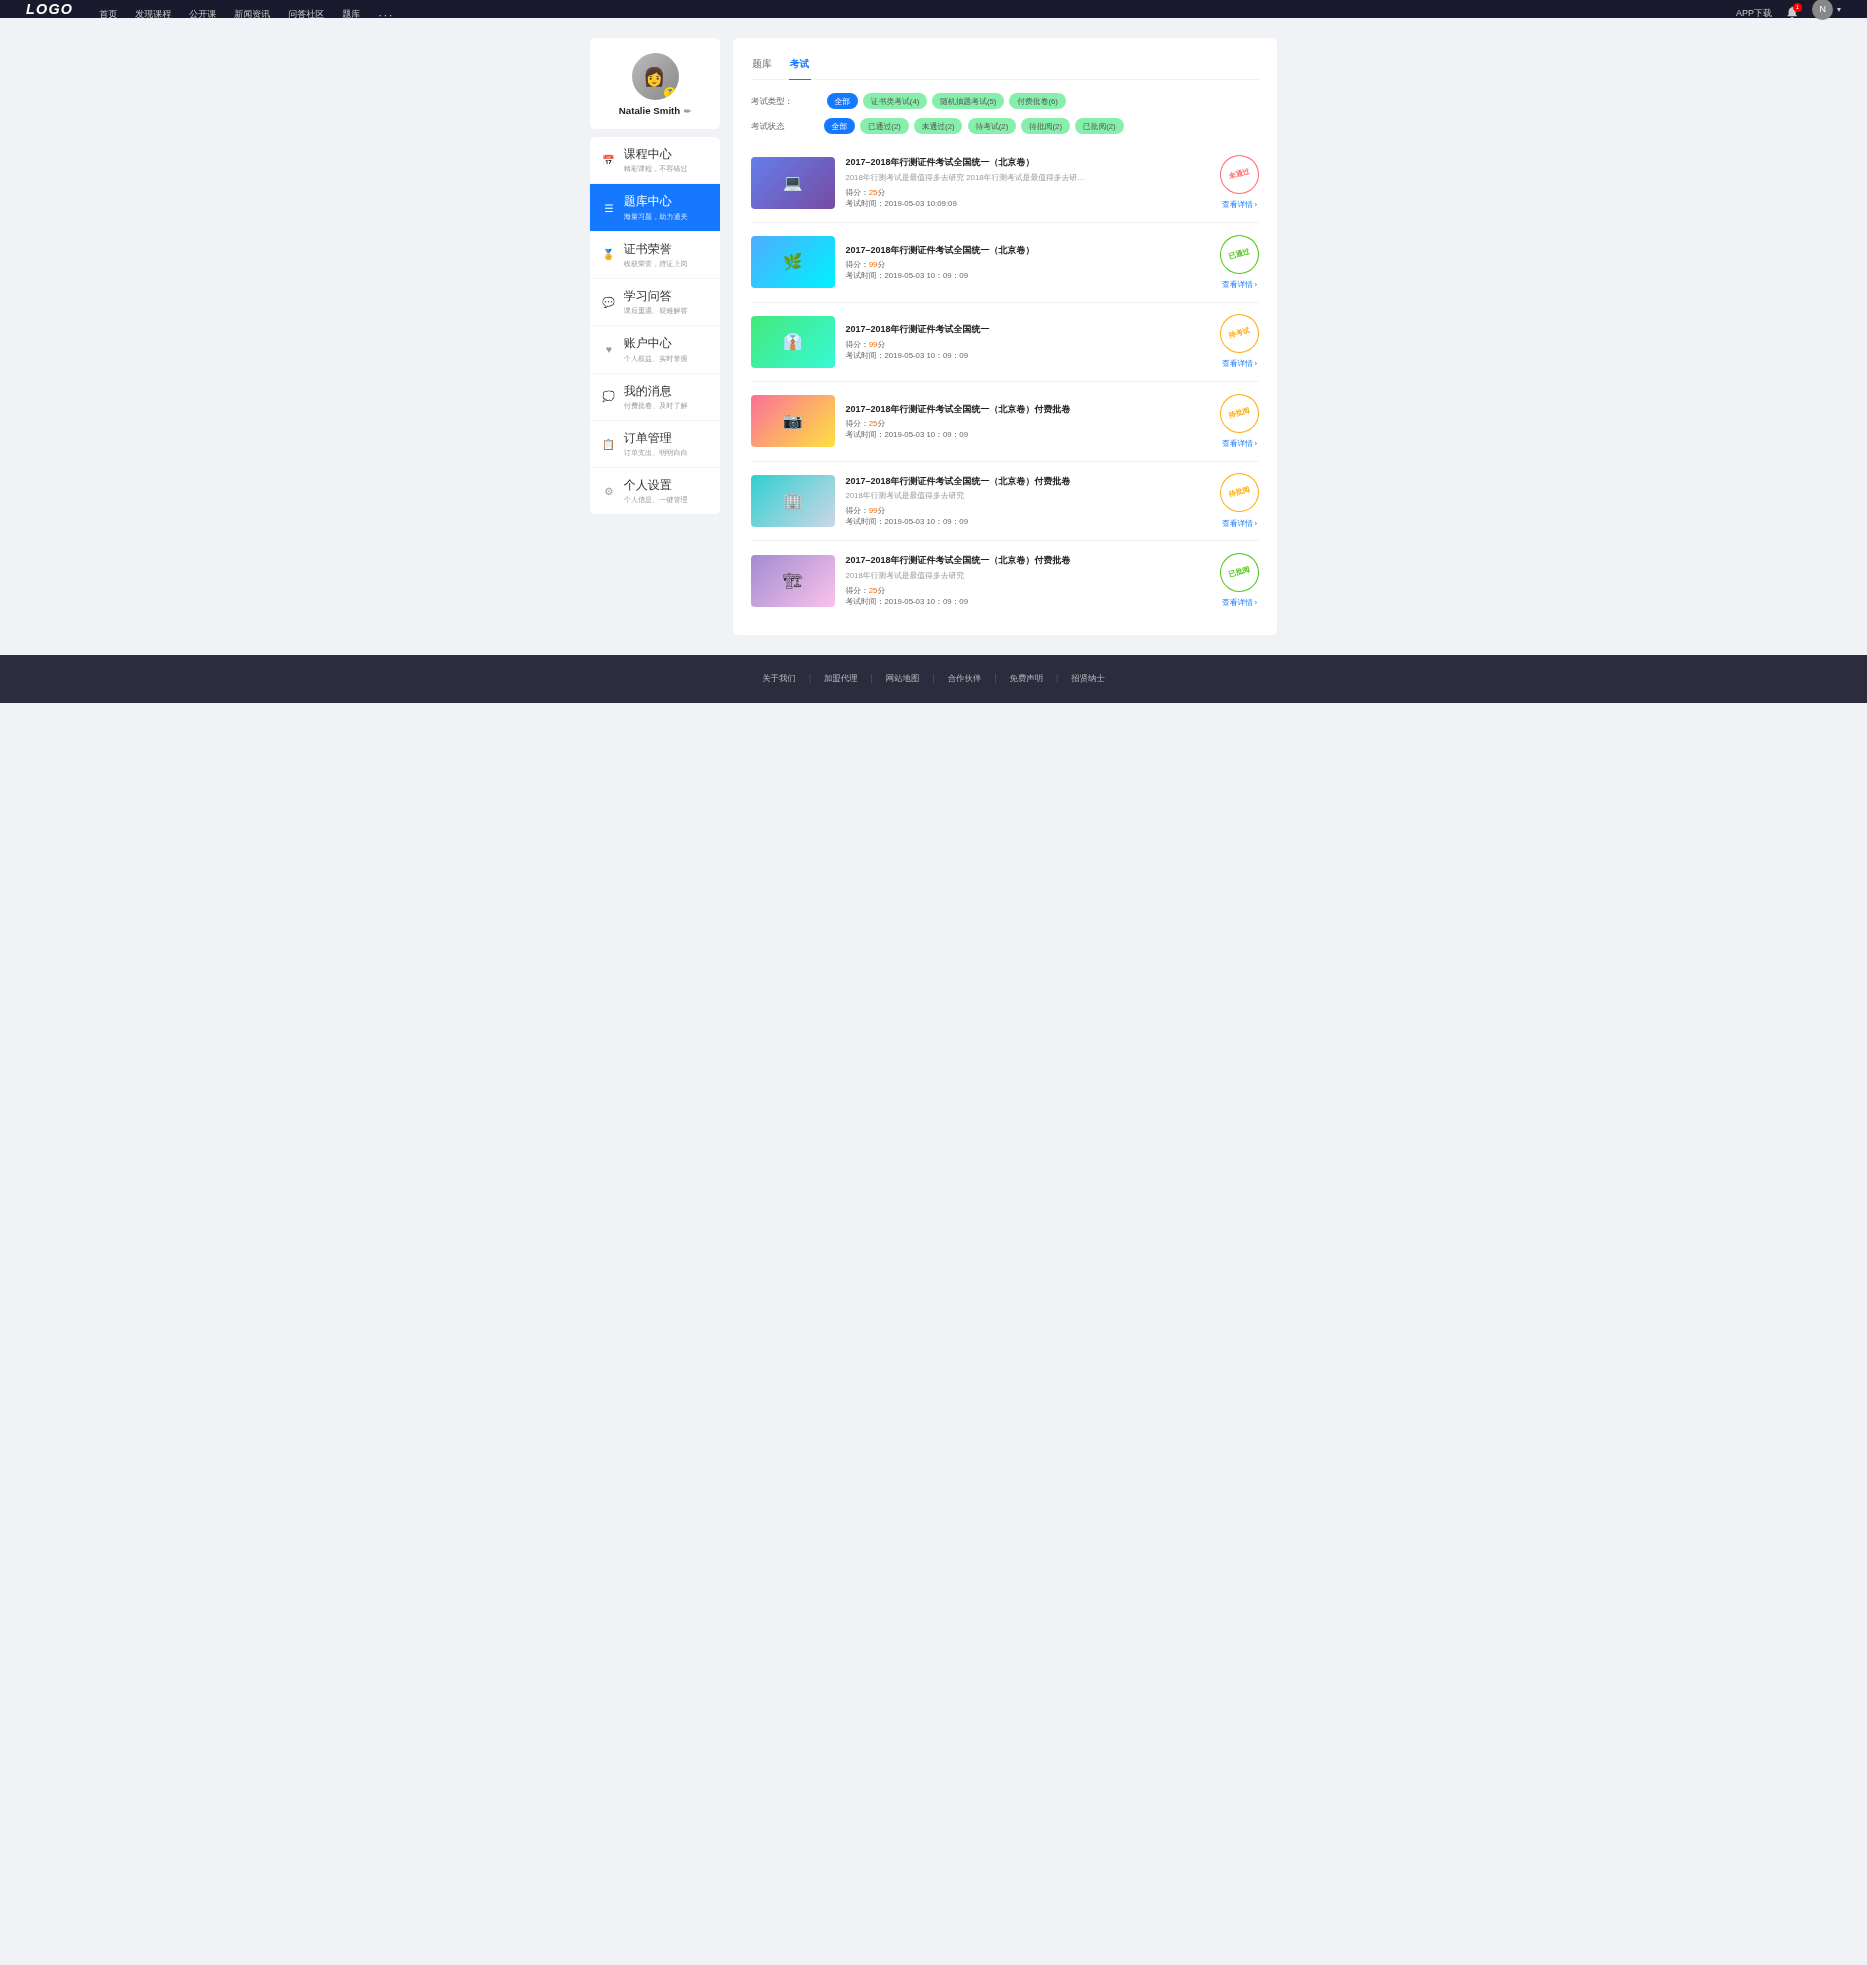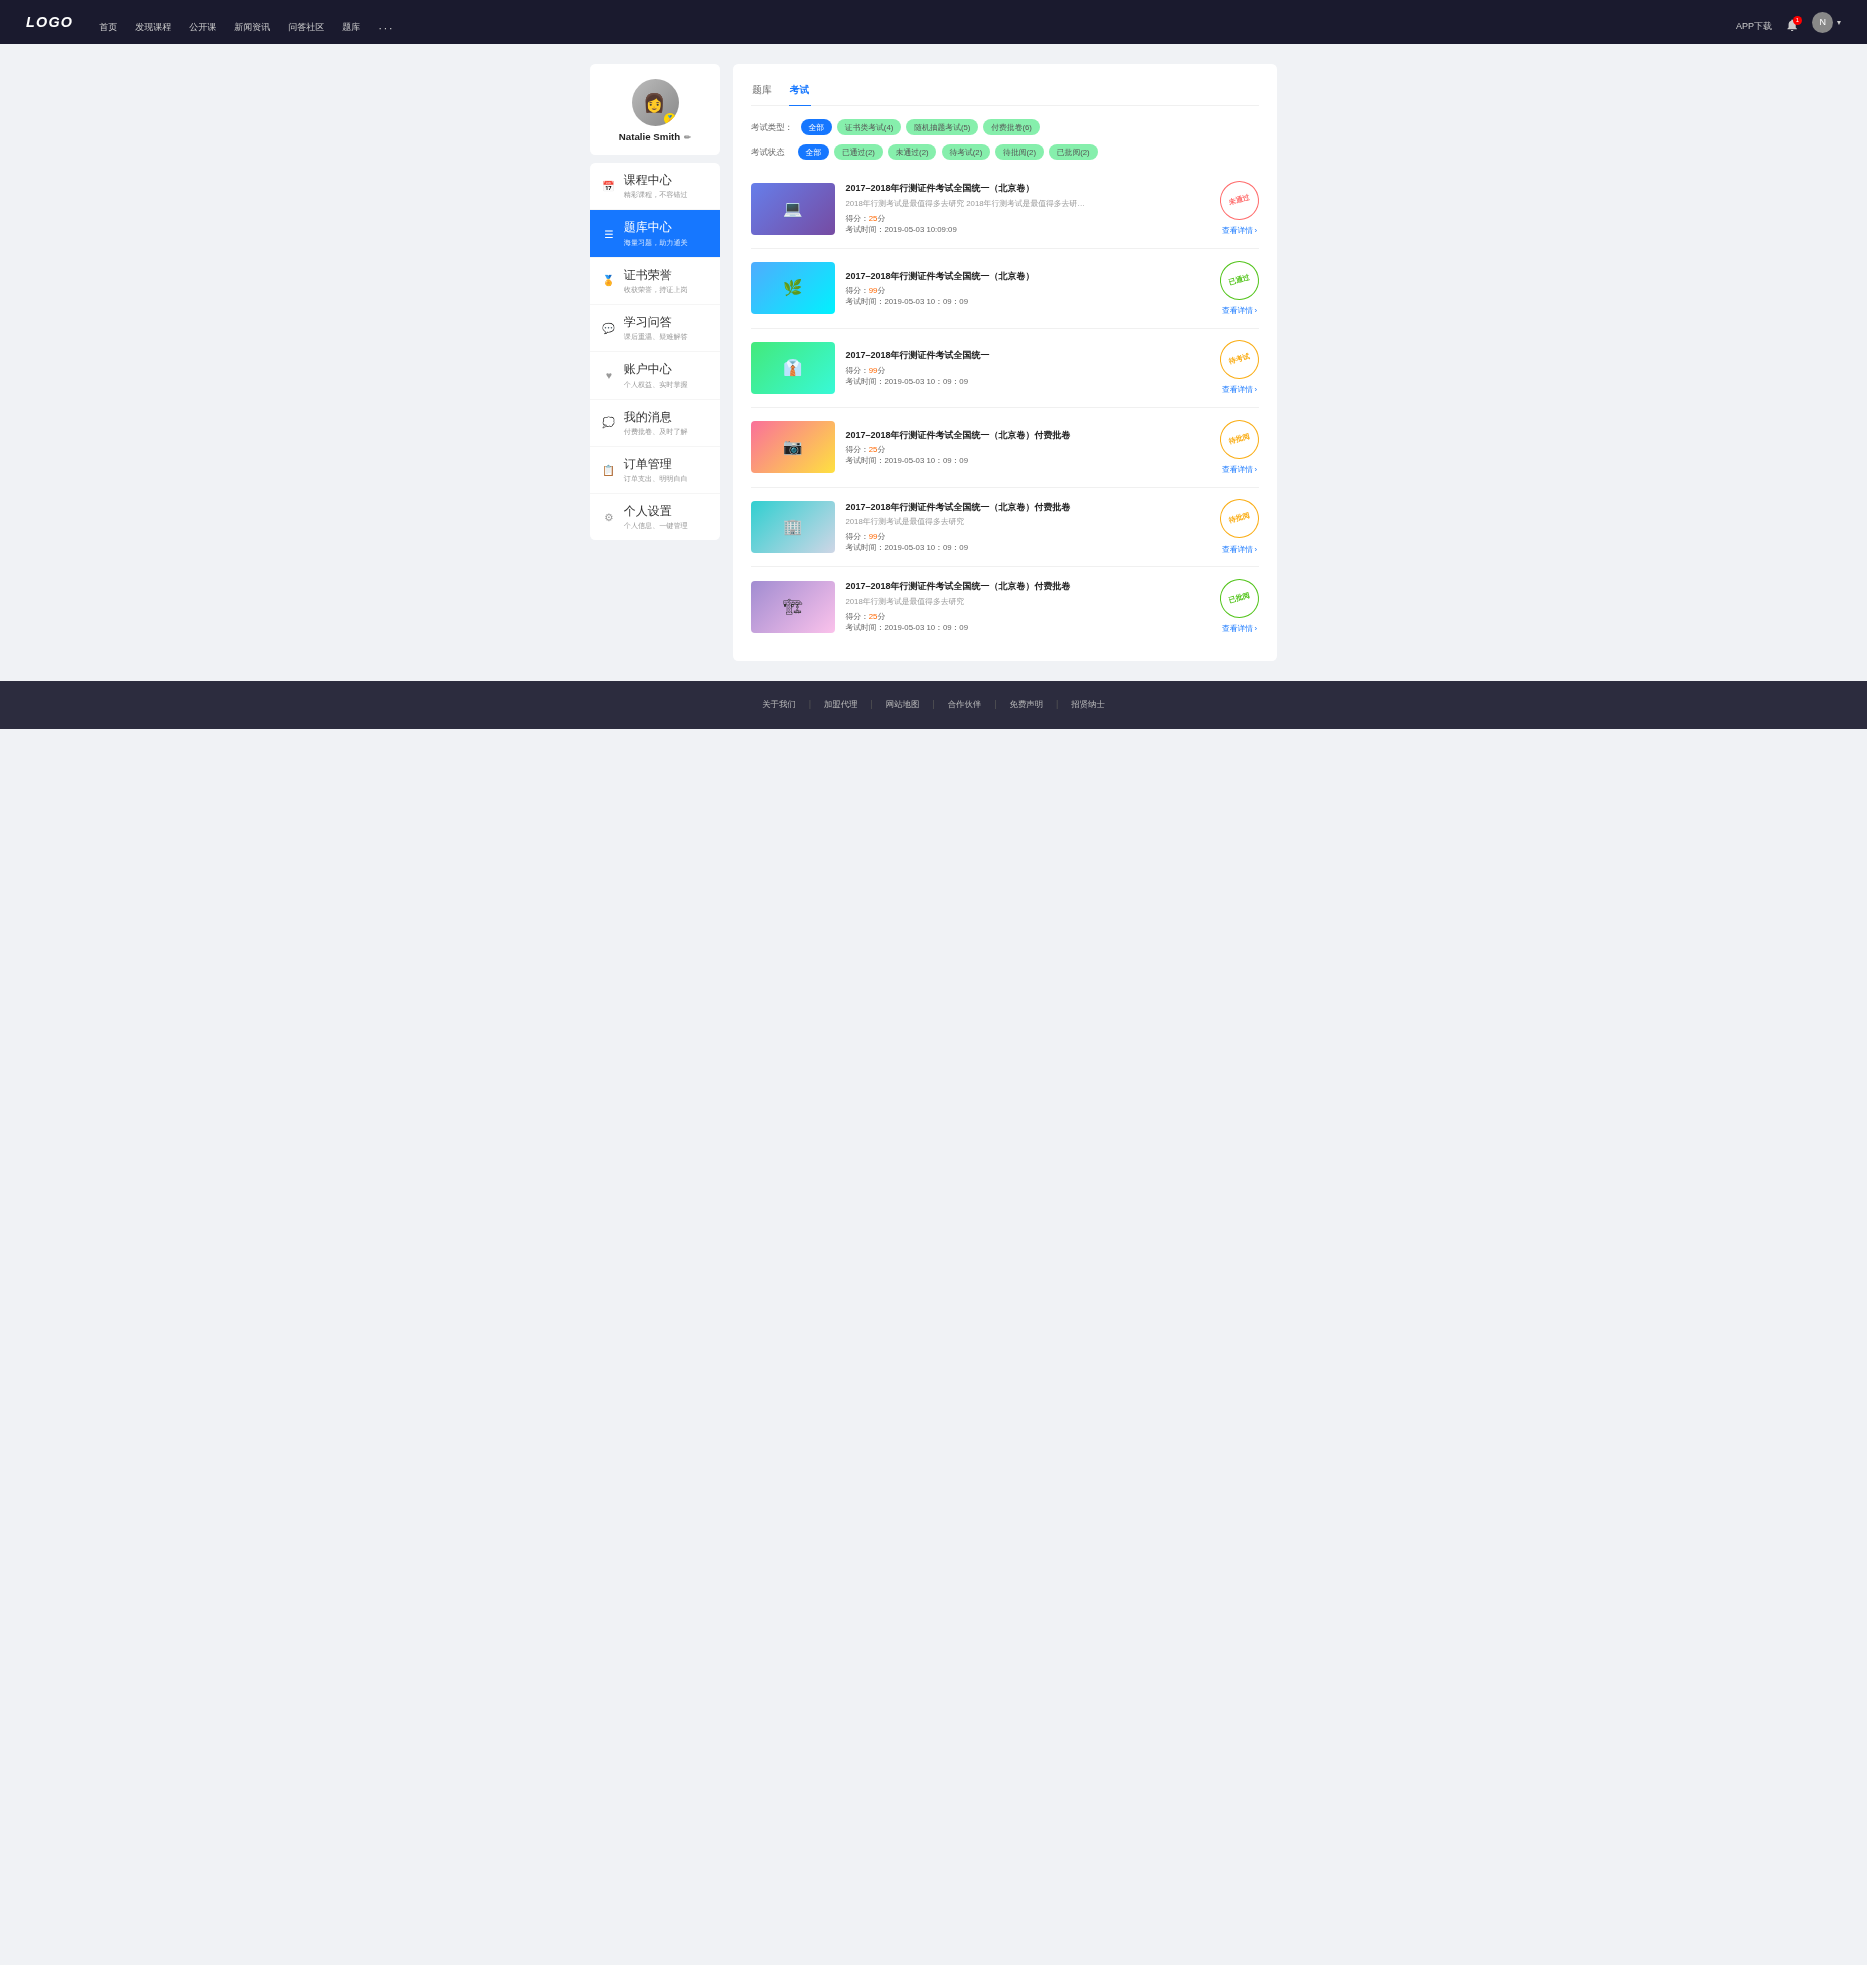--- a/index.html
+++ b/index.html
@@ -1,21 +1,21 @@
 <!DOCTYPE html>
 <html style="font-size:10.4px"><head>
   <meta charset="utf-8">
   <style>
     * { margin: 0; padding: 0; box-sizing: border-box; }
     body { font-family: "PingFang SC", "Microsoft YaHei", sans-serif; background: #f0f2f5; color: #333; font-size: 9px; }
 
     
     .navbar {
       background: #1a1a2e;
-      height: 44px;
+      height: 18px;
       display: flex;
       align-items: center;
       padding: 0 26px;
       position: sticky;
       top: 0;
       z-index: 100;
     }
     .navbar-logo {
       color: #fff;
       font-size: 14.3px;
@@ -229,20 +229,21 @@
       padding: 2.6px 7.8px;
       border-radius: 13px;
       font-size: 7.8px;
       cursor: pointer;
       color: #555;
       background: #86efac;
     }
     .filter-tag.active {
       background: #1677ff;
       color: #fff;
+      margin-left: 26px;
     }
 
     
     .exam-list { margin-top: 6.5px; }
     .exam-item {
       display: flex;
       align-items: center;
       gap: 10.4px;
       padding: 11.7px 0;
       border-bottom: 0.6px solid #f0f0f0;

